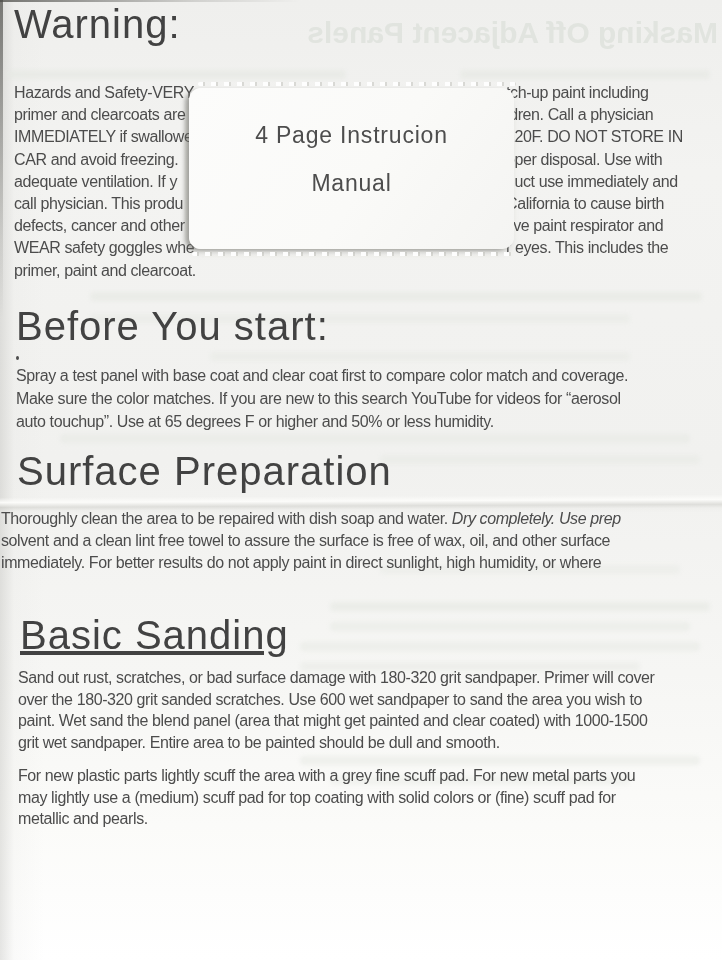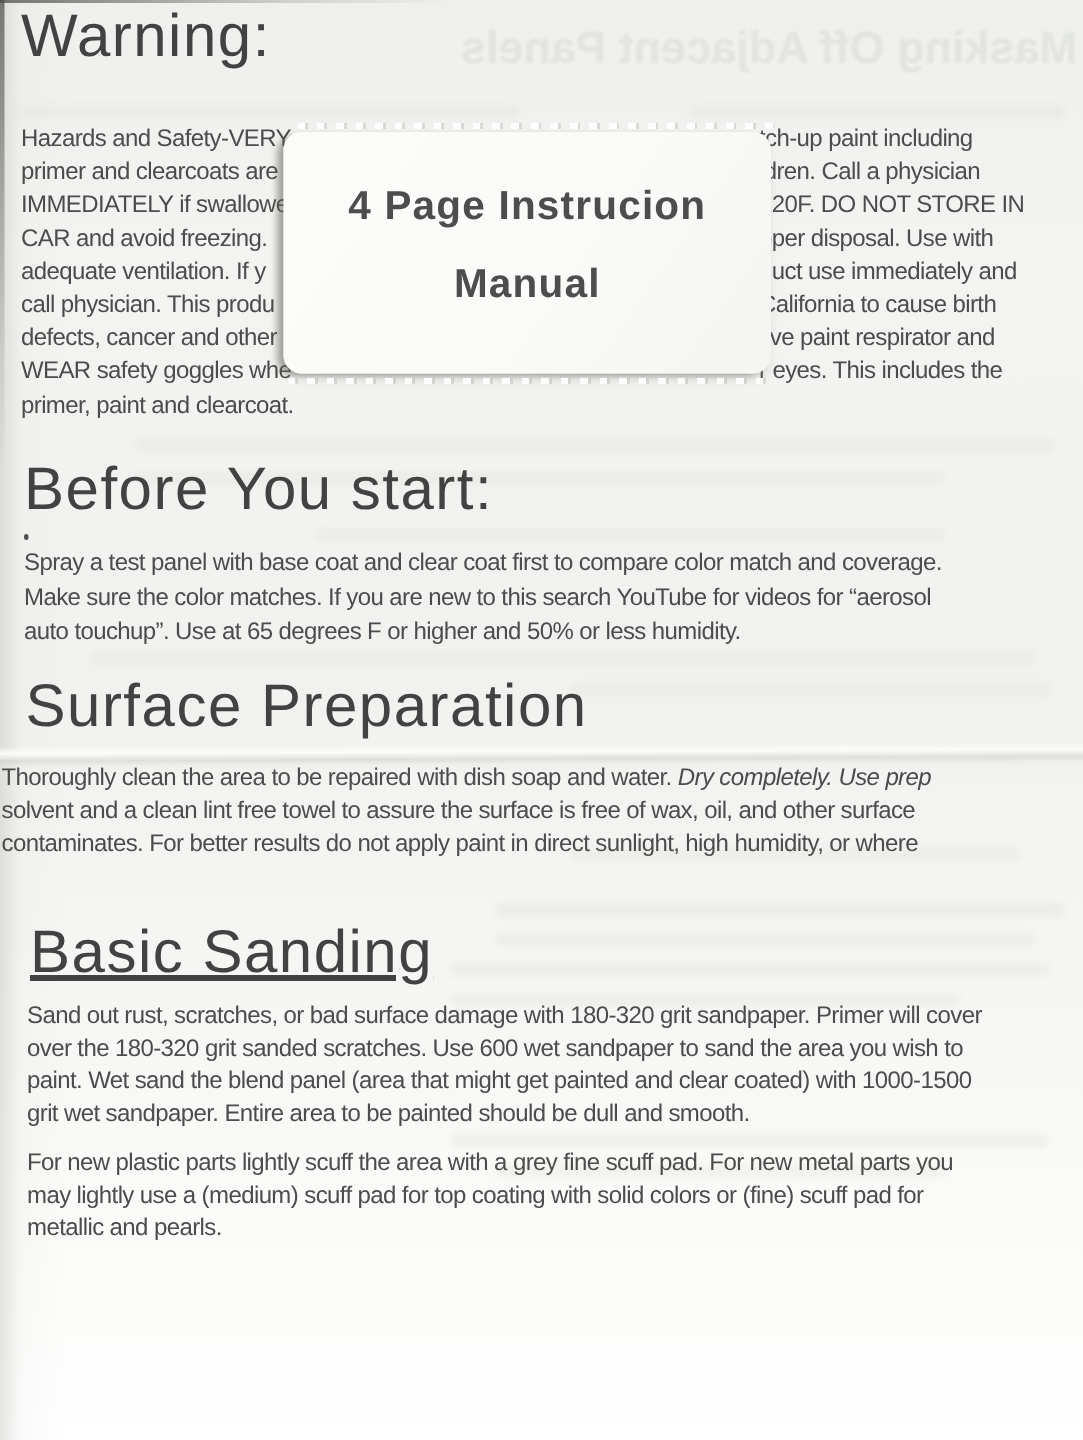--- a/index.html
+++ b/index.html
@@ -46,21 +46,21 @@
   .seam{position:absolute;left:-4px;top:496px;width:730px;height:18px;z-index:2;transform:rotate(-0.25deg);
     background:linear-gradient(180deg,rgba(253,253,251,0) 0%,rgba(252,252,250,0.95) 28%,rgba(203,203,198,0.5) 55%,rgba(229,229,225,0.25) 75%,rgba(240,240,238,0) 100%);}
 
   .sticker{
     position:absolute;left:189px;top:88px;width:325px;height:161px;z-index:10;
     background:linear-gradient(125deg,#fcfcfb 0%,#fafaf8 55%,#f4f4f2 100%);
     border-radius:12px;
     box-shadow:-5px 2px 4px -1px rgba(95,95,90,0.5), -1px 5px 7px -2px rgba(140,140,135,0.35);
     display:flex;flex-direction:column;align-items:center;padding-top:34px;gap:21px;box-sizing:border-box;
   }
-  .sticker-line{font-weight:700;font-size:27px;color:#4d4d4d;letter-spacing:0.8px;white-space:nowrap;}
+  .sticker-line{font-weight:400;font-size:23px;color:#4d4d4d;letter-spacing:0.8px;white-space:nowrap;}
 
   .perf{position:absolute;height:4px;z-index:11;border-radius:2px;
     background:repeating-linear-gradient(90deg,rgba(255,255,255,0.95) 0 5px,rgba(192,192,186,0.5) 5px 7px,rgba(244,244,242,0.15) 7px 13px);}
   .perf-top{left:198px;top:82px;width:318px;}
   .perf-bottom{left:192px;top:252px;width:320px;}
 </style>
 </head>
 <body>
 
 <div class="photo">
@@ -112,21 +112,21 @@
   <div class="para before-para">
     <div class="pline">Spray a test panel with base coat and clear coat first to compare color match and coverage.</div>
     <div class="pline">Make sure the color matches.  If you are new to this search YouTube for videos for “aerosol</div>
     <div class="pline">auto touchup”.  Use at 65 degrees F or higher and 50% or less humidity.</div>
   </div>
 
   <h1 class="h h-surface">Surface Preparation</h1>
   <div class="para surface-para">
     <div class="pline"><span>Thoroughly clean the area to be repaired with dish soap and water.  </span><span class="ital">Dry completely. Use prep</span></div>
     <div class="pline">solvent and a clean lint free towel to assure the surface is free of wax, oil, and other surface</div>
-    <div class="pline">contaminates. For better results do not apply paint in direct sunlight, high humidity, or where</div>
+    <div class="pline">immediately. For better results do not apply paint in direct sunlight, high humidity, or where</div>
   </div>
 
   <h1 class="h h-sanding">Basic Sanding</h1>
   <div class="para sanding-para">
     <div class="pline">Sand out rust, scratches, or bad surface damage with 180-320 grit sandpaper. Primer will cover</div>
     <div class="pline">over the 180-320 grit sanded scratches. Use 600 wet sandpaper to sand the area you wish to</div>
     <div class="pline">paint. Wet sand the blend panel (area that might get painted and clear coated) with 1000-1500</div>
     <div class="pline">grit wet sandpaper. Entire area to be painted should be dull and smooth.</div>
   </div>
 

